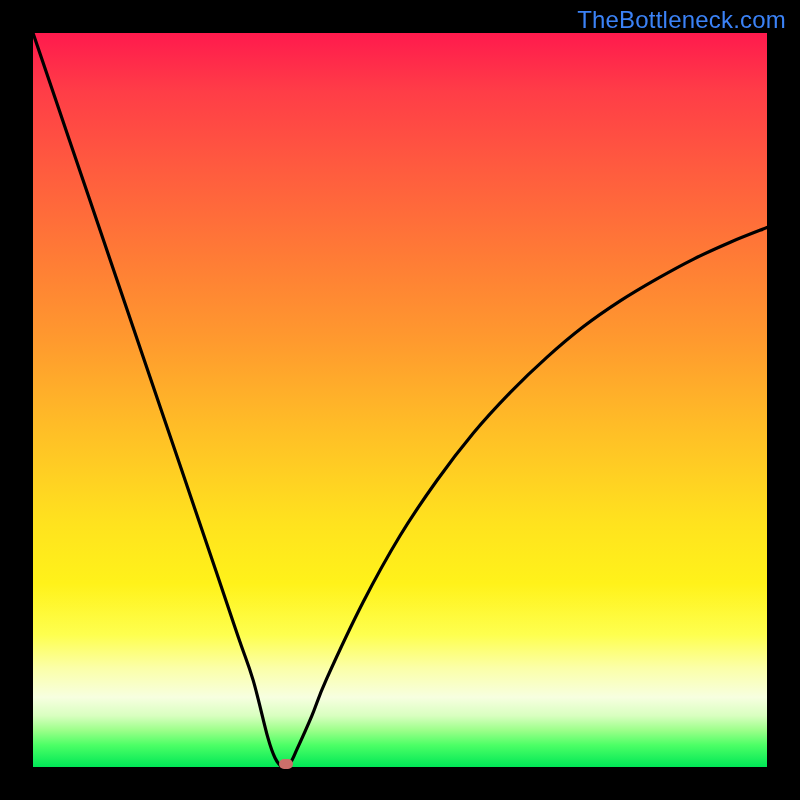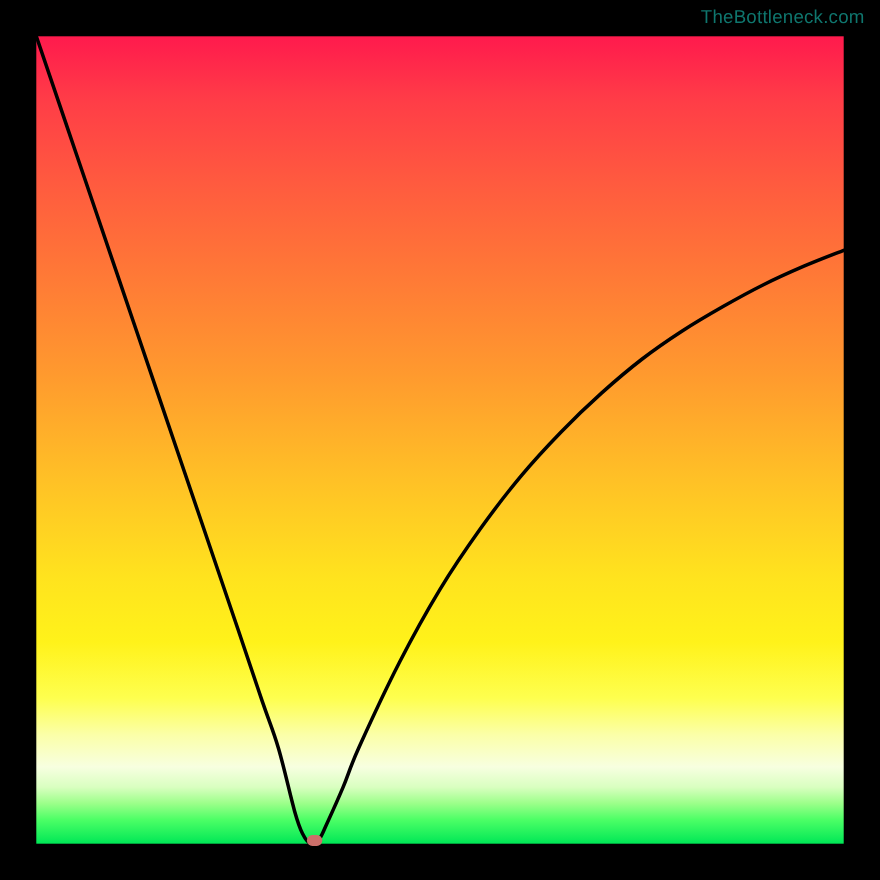--- a/index.html
+++ b/index.html
@@ -42,22 +42,22 @@
       #d9ffc0 93%,
       #9cff8a 95%,
       #4dff66 97%,
       #00e756 100%
     );
   }
   .watermark {
     position: absolute;
     top: 6px;
     right: 14px;
-    color: #0f766e;
-    font-size: 17px;
+    color: #3b82f6;
+    font-size: 24px;
     font-weight: 500;
     letter-spacing: 0.2px;
     user-select: none;
   }
   svg.curve {
     position: absolute;
     left: 33px;
     top: 33px;
     width: 734px;
     height: 734px;

